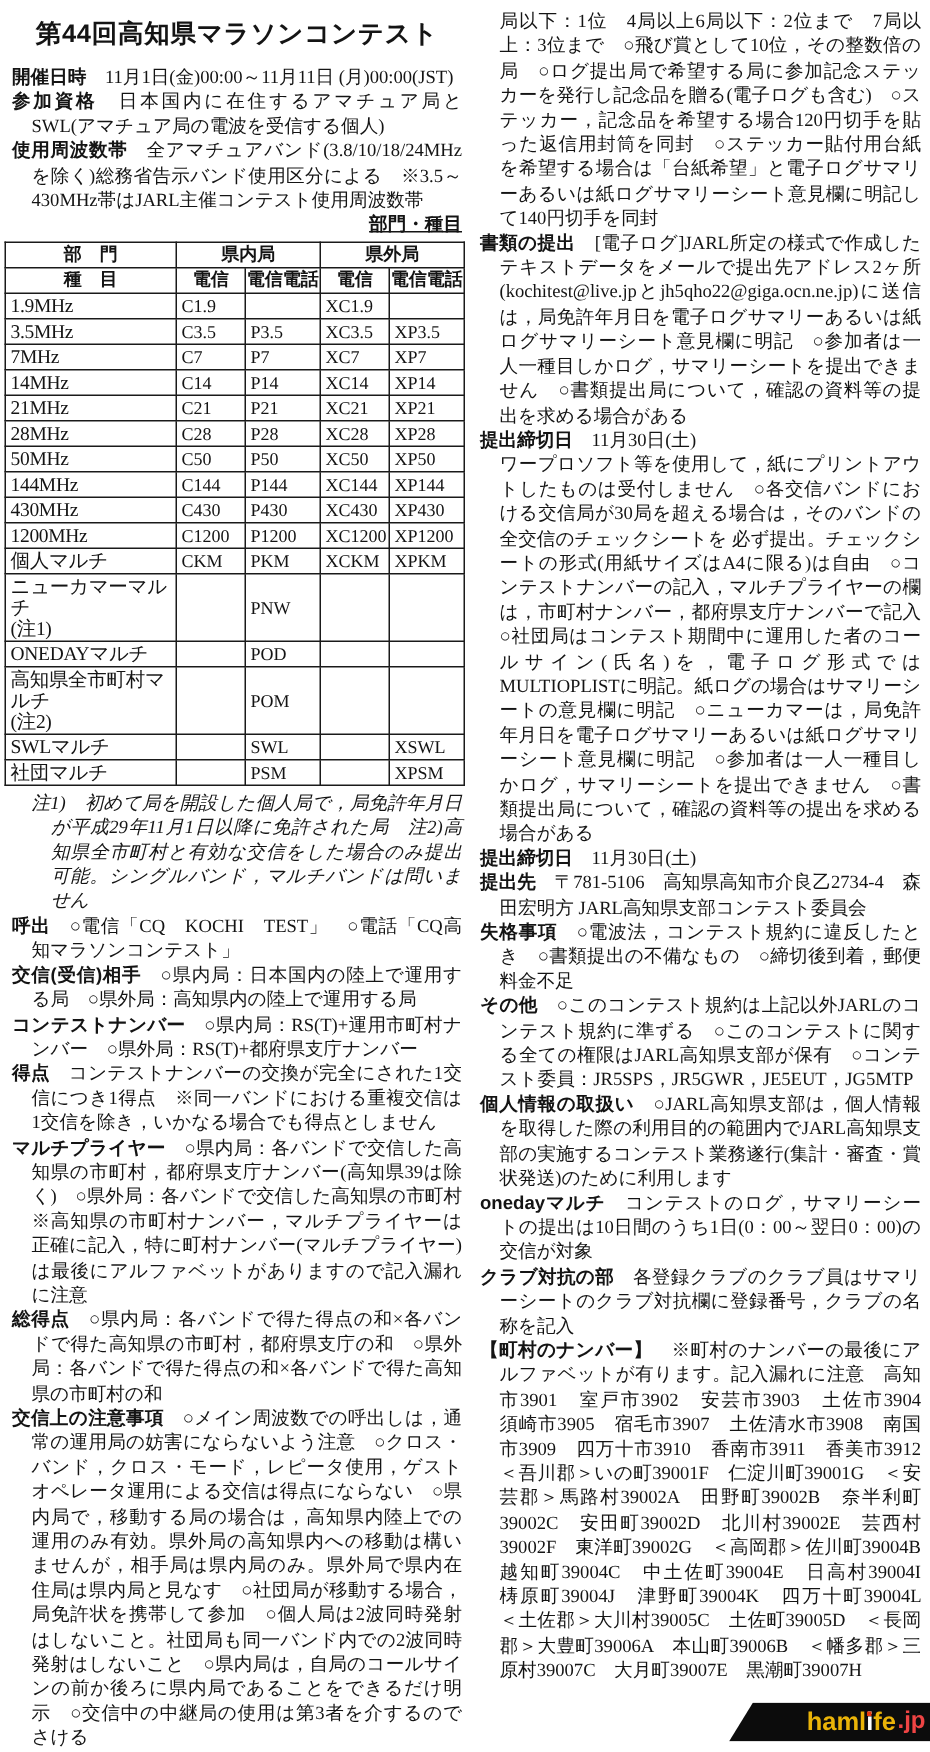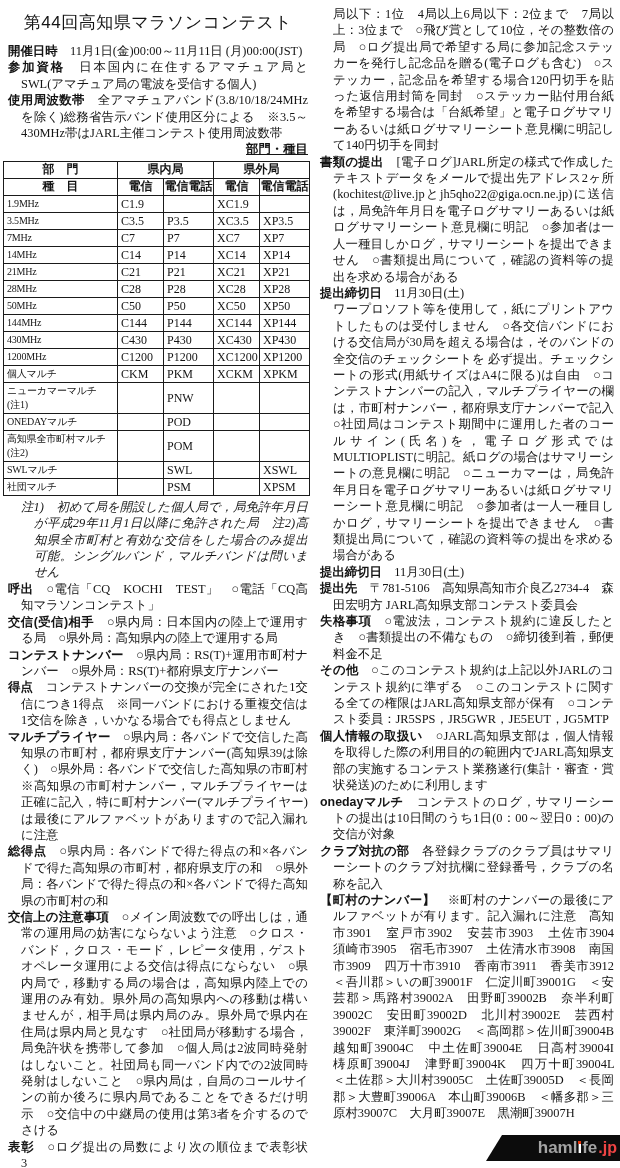--- a/index.html
+++ b/index.html
@@ -6,21 +6,21 @@
   body{
     width:620px;height:1168px;background:#ffffff;color:#141414;
     font-family:"Liberation Serif","DejaVu Serif",serif;
     font-size:12.4px;line-height:16.4px;position:relative;overflow:hidden;
   }
   .col{position:absolute;top:6px;}
   .col-left{left:8px;width:300px;}
   .col-right{left:320px;width:294px;}
   .doc-title{
     font-family:"Liberation Sans","DejaVu Sans",sans-serif;
-    font-weight:normal;font-size:17px;text-align:center;
+    font-weight:bold;font-size:17px;text-align:center;
     margin:6px 0 9px 0;letter-spacing:0.5px;line-height:22px;
   }
   p{margin:0;text-align:justify;}
   .hang1{padding-left:13px;text-indent:-13px;}
   .note{padding-left:26px;text-indent:-13px;font-style:italic;}
   .cont{padding-left:13px;}
   .lbl{
     font-family:"Liberation Sans","DejaVu Sans",sans-serif;
     font-weight:bold;
   }
@@ -34,29 +34,29 @@
   }
   table.cat th,table.cat td{
     border:1px solid #1a1a1a;padding:1px 3px;line-height:14px;
     vertical-align:middle;overflow:hidden;
   }
   table.cat th{
     font-family:Liberation Mono, monospace;
     font-weight:bold;text-align:center;padding:1px 0;
   }
   table.cat td{text-align:left;font-family:"Liberation Serif","DejaVu Serif",serif;}
-  td.c0{font-size:10px;letter-spacing:-0.2px;white-space:pre-line;}
+  td.c0{font-size:13px;letter-spacing:-0.2px;white-space:pre-line;}
   .logo{
     position:absolute;right:0;bottom:7px;width:134px;height:26px;
     background:#0c0c0c;clip-path:polygon(16px 0,134px 0,134px 26px,0 26px);
     display:flex;align-items:center;justify-content:flex-end;
     padding-right:3px;box-sizing:border-box;
     font-family:"Liberation Sans","DejaVu Sans",sans-serif;font-weight:bold;
   }
-  .logo-ham{color:#a3a3a3;font-size:17px;letter-spacing:0;}
+  .logo-ham{color:#eab308;font-size:17px;letter-spacing:0;}
   .logo-i{position:relative;color:#ffffff;}
   .logo-i::after{
     content:"";position:absolute;left:50%;top:1.5px;margin-left:-1.6px;
     width:3.2px;height:3.2px;background:#e8380d;
   }
   .logo-jp{color:#ef4444;font-size:16px;margin-left:1px;}
 </style>
 </head>
 <body>
 

